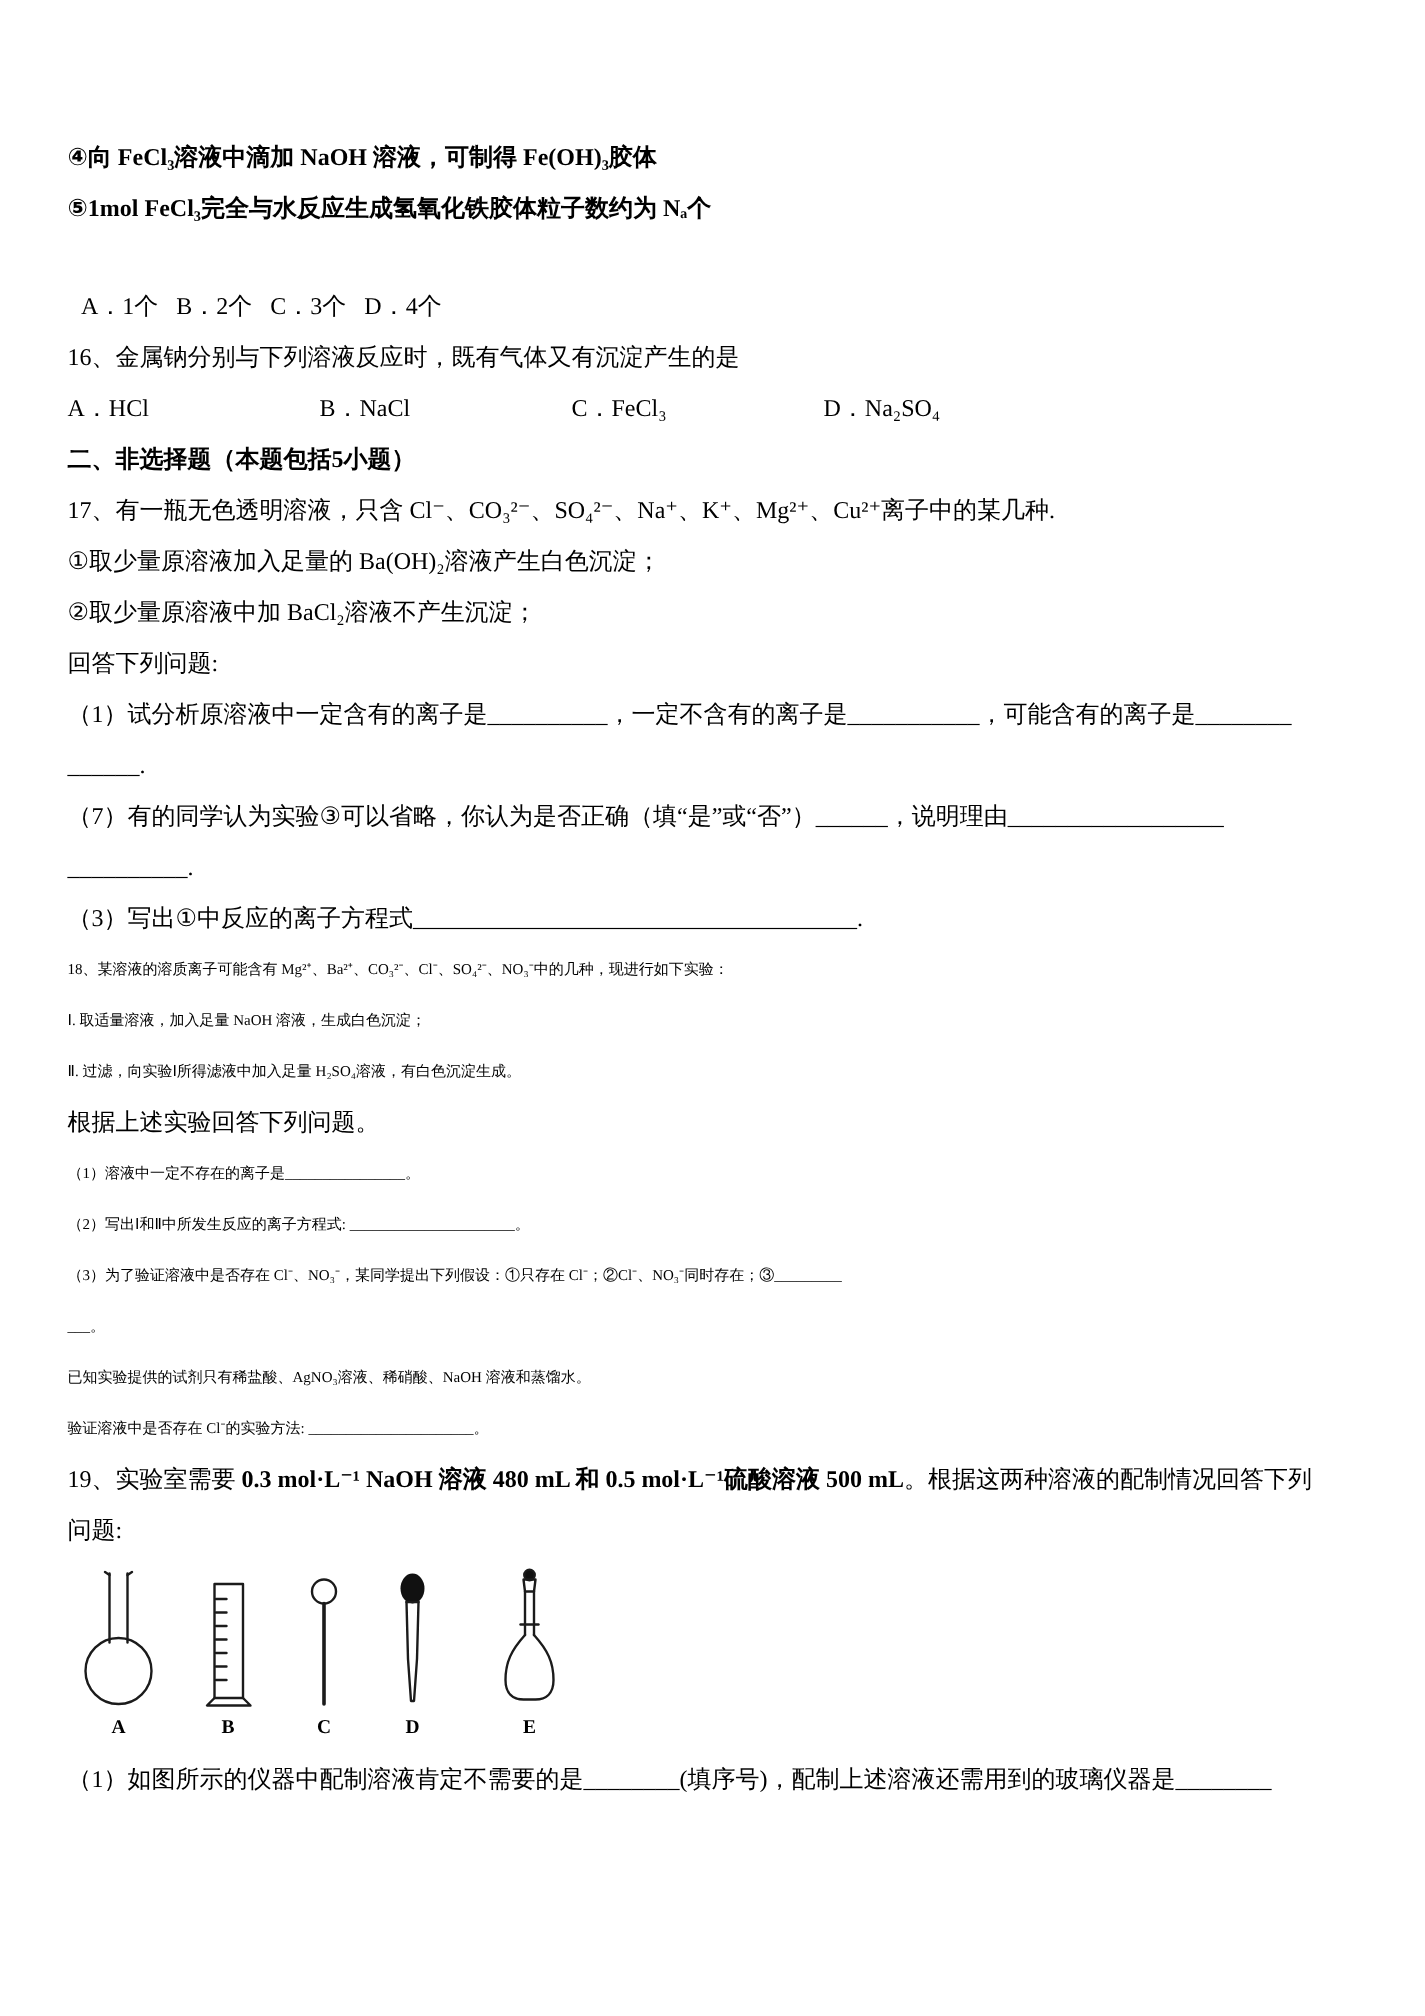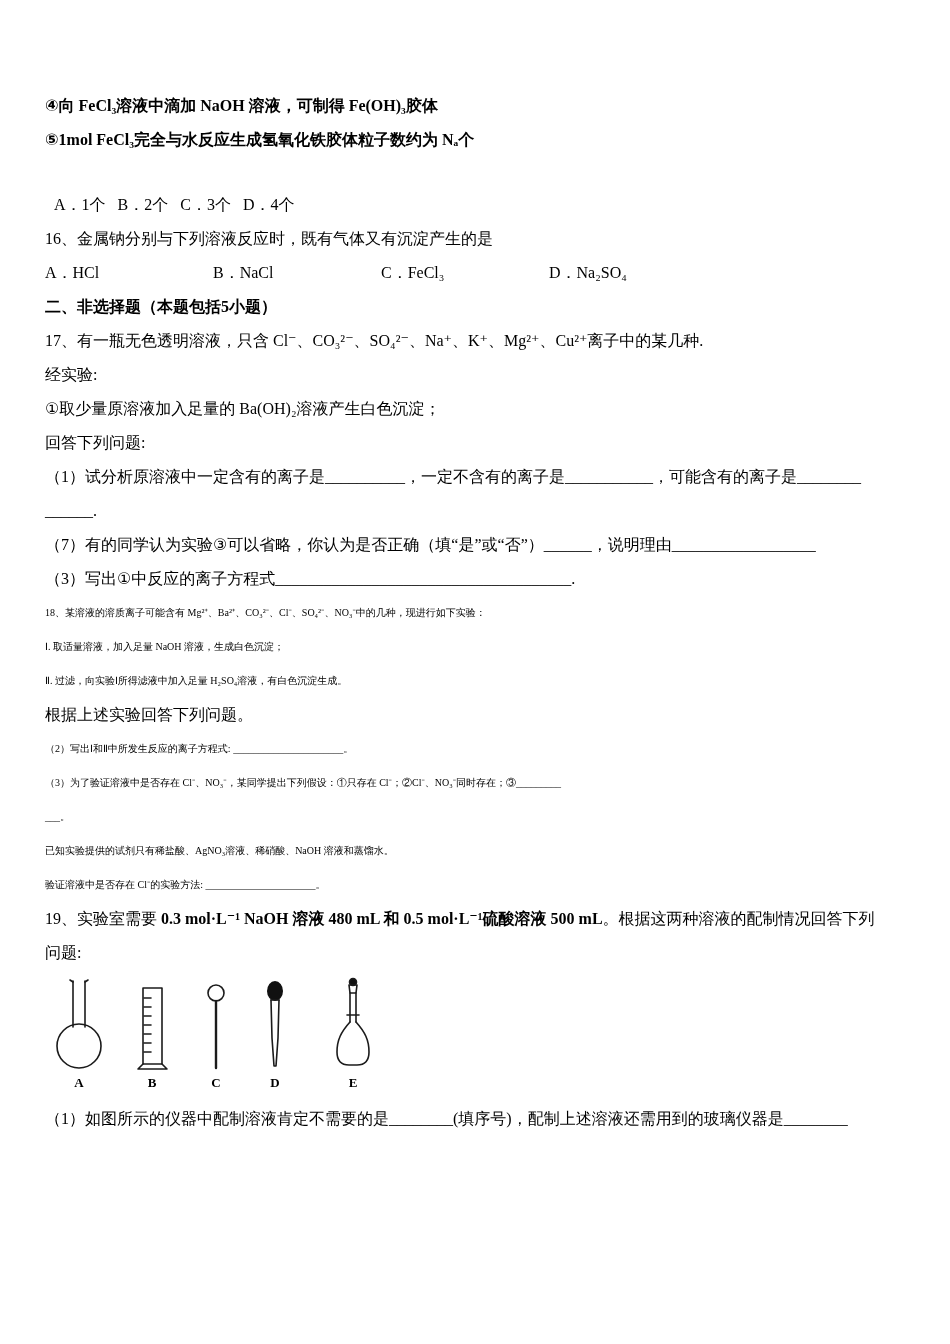--- a/index.html
+++ b/index.html
@@ -44,32 +44,34 @@
   <div class="line options-row">
     <span class="opt">A．HCl</span>
     <span class="opt">B．NaCl</span>
     <span class="opt">C．FeCl₃</span>
     <span class="opt">D．Na₂SO₄</span>
   </div>
 
   <p class="line bold">二、非选择题（本题包括5小题）</p>
 
   <p class="line">17、有一瓶无色透明溶液，只含 Cl⁻、CO₃²⁻、SO₄²⁻、Na⁺、K⁺、Mg²⁺、Cu²⁺离子中的某几种.</p>
-  <p class="line">经实验:</p>
   <p class="line">①取少量原溶液加入足量的 Ba(OH)₂溶液产生白色沉淀；</p>
+  <p class="line">②取少量原溶液中加 BaCl₂溶液不产生沉淀；</p>
   <p class="line">回答下列问题:</p>
   <p class="line">（1）试分析原溶液中一定含有的离子是__________，一定不含有的离子是___________，可能含有的离子是________</p>
   <p class="line">______.</p>
   <p class="line">（7）有的同学认为实验③可以省略，你认为是否正确（填“是”或“否”）______，说明理由__________________</p>
+  <p class="line">__________.</p>
   <p class="line">（3）写出①中反应的离子方程式_____________________________________.</p>
 
   <p class="line mono">18、某溶液的溶质离子可能含有 Mg²⁺、Ba²⁺、CO₃²⁻、Cl⁻、SO₄²⁻、NO₃⁻中的几种，现进行如下实验：</p>
   <p class="line mono">Ⅰ. 取适量溶液，加入足量 NaOH 溶液，生成白色沉淀；</p>
   <p class="line mono">Ⅱ. 过滤，向实验Ⅰ所得滤液中加入足量 H₂SO₄溶液，有白色沉淀生成。</p>
   <p class="line">根据上述实验回答下列问题。</p>
+  <p class="line mono">（1）溶液中一定不存在的离子是________________。</p>
   <p class="line mono">（2）写出Ⅰ和Ⅱ中所发生反应的离子方程式: ______________________。</p>
   <p class="line mono">（3）为了验证溶液中是否存在 Cl⁻、NO₃⁻，某同学提出下列假设：①只存在 Cl⁻；②Cl⁻、NO₃⁻同时存在；③_________</p>
   <p class="line mono">___。</p>
   <p class="line mono">已知实验提供的试剂只有稀盐酸、AgNO₃溶液、稀硝酸、NaOH 溶液和蒸馏水。</p>
   <p class="line mono">验证溶液中是否存在 Cl⁻的实验方法: ______________________。</p>
 
   <p class="line"><span>19、实验室需要 </span><span class="bold">0.3 mol·L⁻¹ NaOH 溶液 480 mL 和 0.5 mol·L⁻¹硫酸溶液 500 mL</span><span>。根据这两种溶液的配制情况回答下列</span></p>
   <p class="line">问题:</p>
 
   <div class="figure">

